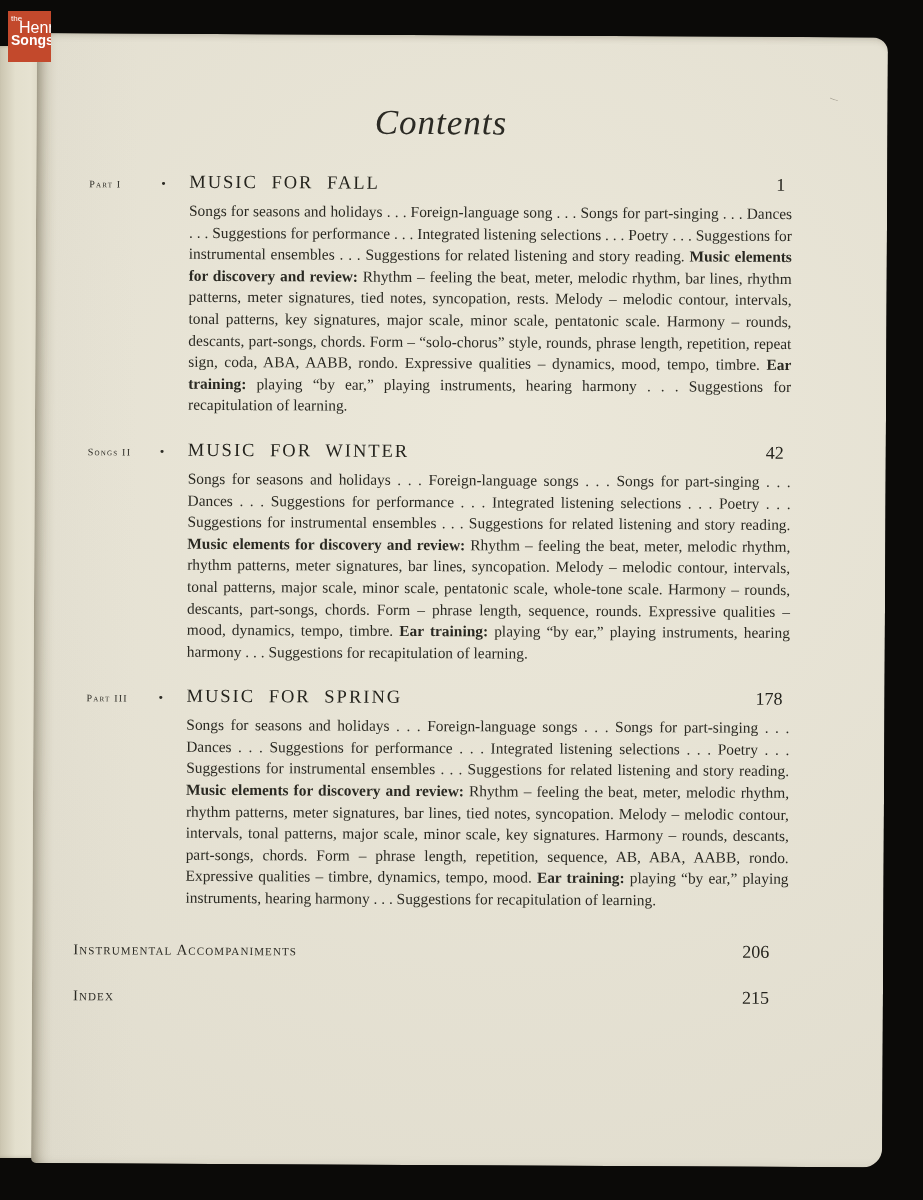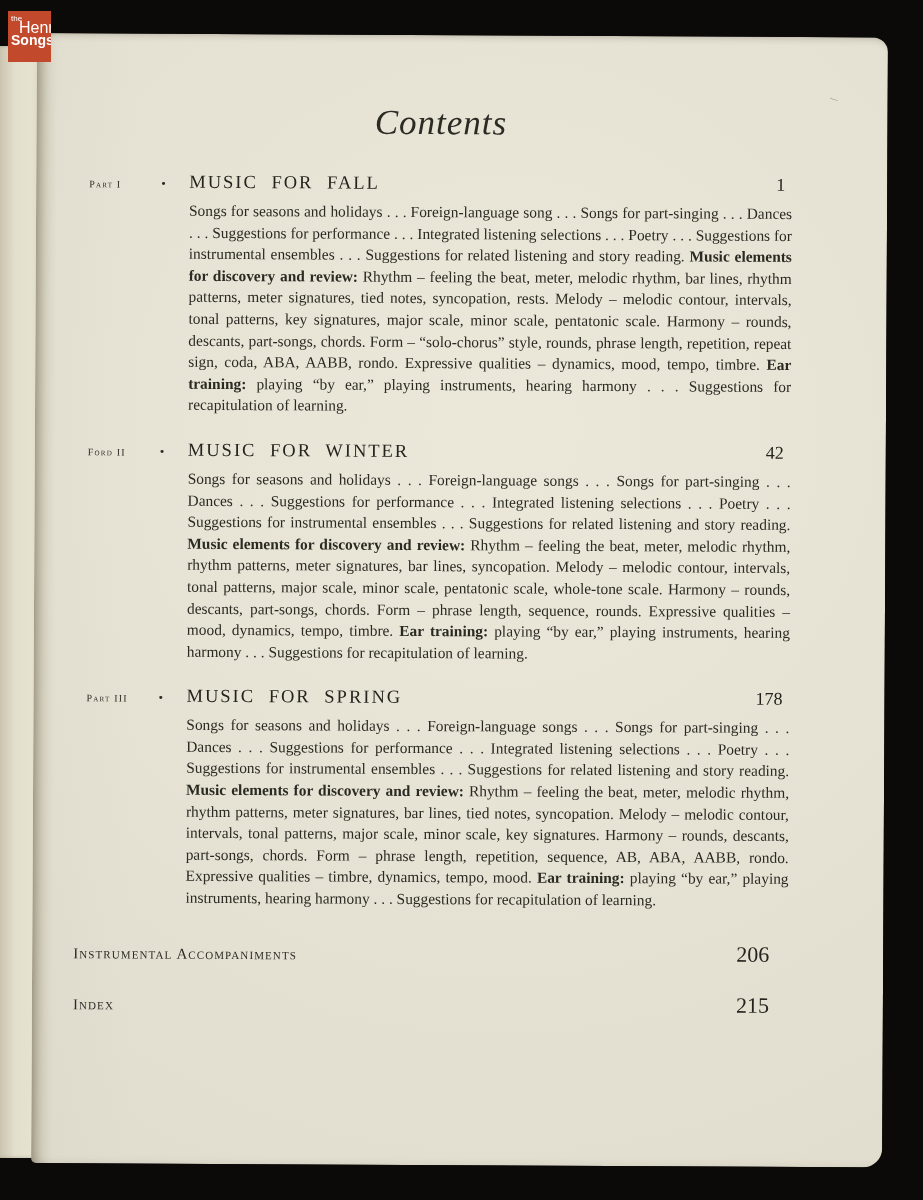--- a/index.html
+++ b/index.html
@@ -71,21 +71,21 @@
   .sec-body span.b{font-weight:bold;}
   .sec-body span.i{}
   .entries{margin:30px 0 0 -12px;}
   .entry{display:flex;align-items:baseline;margin-bottom:25px;}
   .entry-label{
     flex:1;
     font-variant:small-caps;
     font-size:15px;letter-spacing:1.1px;
     color:#2b2a24;
   }
-  .entry-num{flex:0 0 auto;font-size:22px;padding-right:19px;color:#24231d;}
+  .entry-num{flex:0 0 auto;font-size:18px;padding-right:19px;color:#24231d;}
   
   .logo{
     position:absolute;left:8px;top:11px;width:43px;height:51px;
     background:var(--logo-bg,#c3492c);
     color:#fff;
     font-family:"Liberation Sans","DejaVu Sans",sans-serif;
     z-index:5;
     overflow:hidden;
   }
   .logo .the{font-size:8px;line-height:8px;margin:4px 0 0 3px;}
@@ -110,21 +110,21 @@
           <span class="part-label">Part I</span>
           <span class="bullet">•</span>
           <span class="sec-title">MUSIC FOR FALL</span>
           <span class="sec-num">1</span>
         </div>
         <div class="sec-body"><span>Songs for seasons and holidays . . . Foreign-language song . . . Songs for part-singing . . . Dances . . . Suggestions for performance . . . Integrated listening selections . . . Poetry . . . Suggestions for instrumental ensembles . . . Suggestions for related listening and story reading. </span><span class="b">Music elements for discovery and review: </span><span class="i">Rhythm</span><span> – feeling the beat, meter, melodic rhythm, bar lines, rhythm patterns, meter signatures, tied notes, syncopation, rests. </span><span class="i">Melody</span><span> – melodic contour, intervals, tonal patterns, key signatures, major scale, minor scale, pentatonic scale. </span><span class="i">Harmony</span><span> – rounds, descants, part-songs, chords. </span><span class="i">Form</span><span> – “solo-chorus” style, rounds, phrase length, repetition, repeat sign, coda, ABA, AABB, rondo. </span><span class="i">Expressive qualities</span><span> – dynamics, mood, tempo, timbre. </span><span class="b">Ear training:</span><span> playing “by ear,” playing instruments, hearing harmony . . . Suggestions for recapitulation of learning.</span></div>
       </div>
 
       <div class="section">
         <div class="sec-head">
-          <span class="part-label">Ford II</span>
+          <span class="part-label">Songs II</span>
           <span class="bullet">•</span>
           <span class="sec-title">MUSIC FOR WINTER</span>
           <span class="sec-num">42</span>
         </div>
         <div class="sec-body"><span>Songs for seasons and holidays . . . Foreign-language songs . . . Songs for part-singing . . . Dances . . . Suggestions for performance . . . Integrated listening selections . . . Poetry . . . Suggestions for instrumental ensembles . . . Suggestions for related listening and story reading. </span><span class="b">Music elements for discovery and review: </span><span class="i">Rhythm</span><span> – feeling the beat, meter, melodic rhythm, rhythm patterns, meter signatures, bar lines, syncopation. </span><span class="i">Melody</span><span> – melodic contour, intervals, tonal patterns, major scale, minor scale, pentatonic scale, whole-tone scale. </span><span class="i">Harmony</span><span> – rounds, descants, part-songs, chords. </span><span class="i">Form</span><span> – phrase length, sequence, rounds. </span><span class="i">Expressive qualities</span><span> – mood, dynamics, tempo, timbre. </span><span class="b">Ear training:</span><span> playing “by ear,” playing instruments, hearing harmony . . . Suggestions for recapitulation of learning.</span></div>
       </div>
 
       <div class="section">
         <div class="sec-head">
           <span class="part-label">Part III</span>

